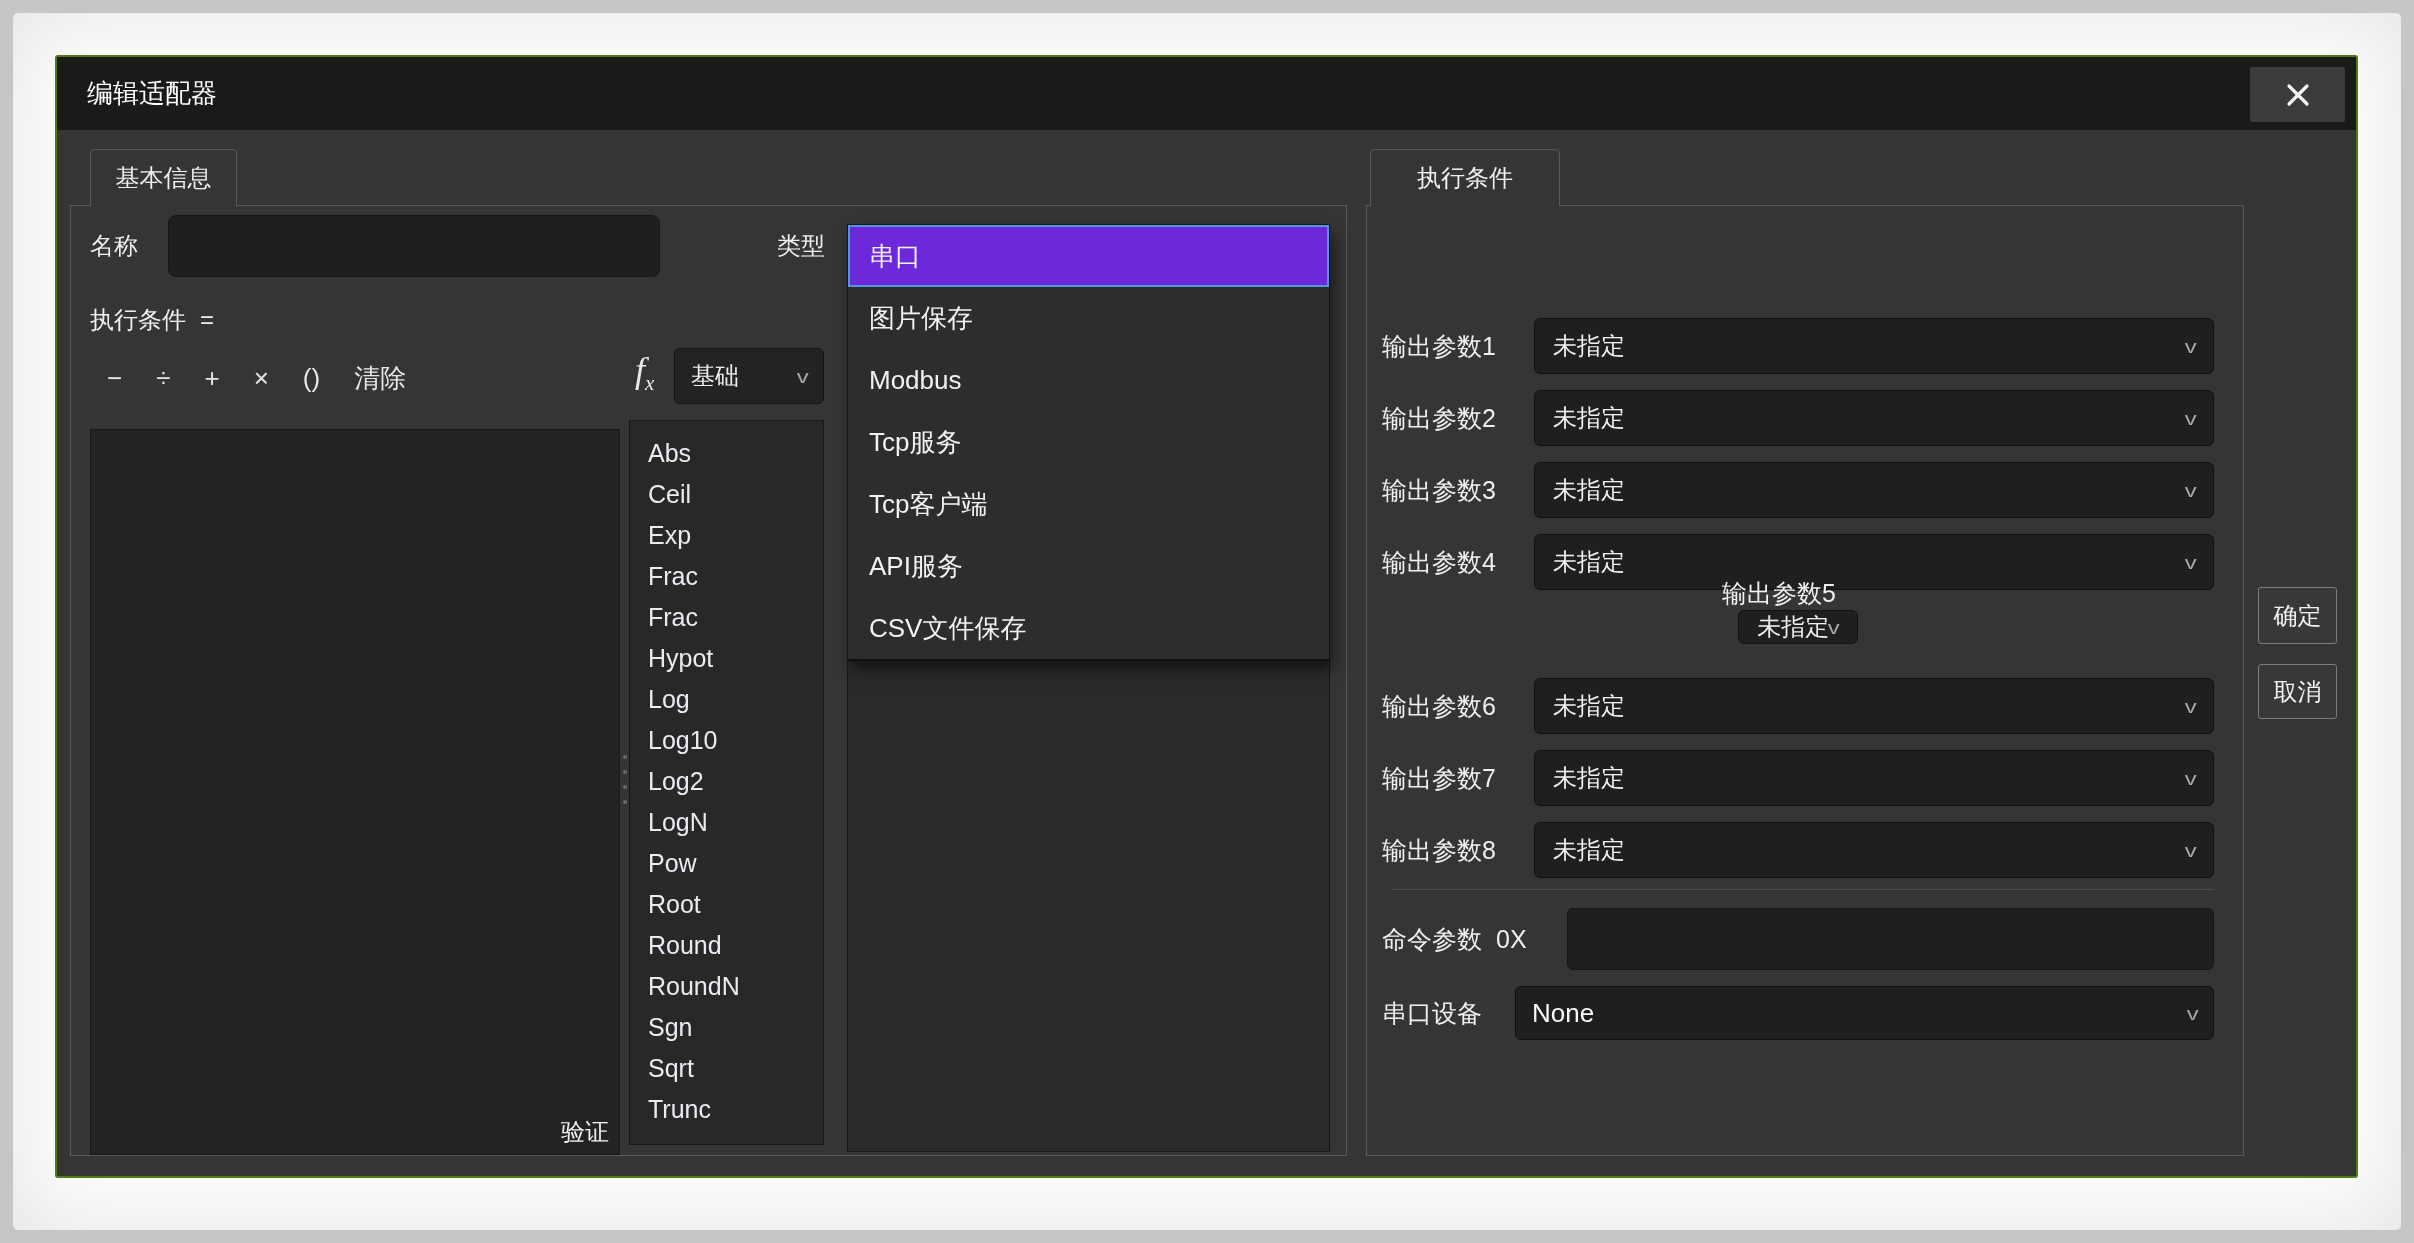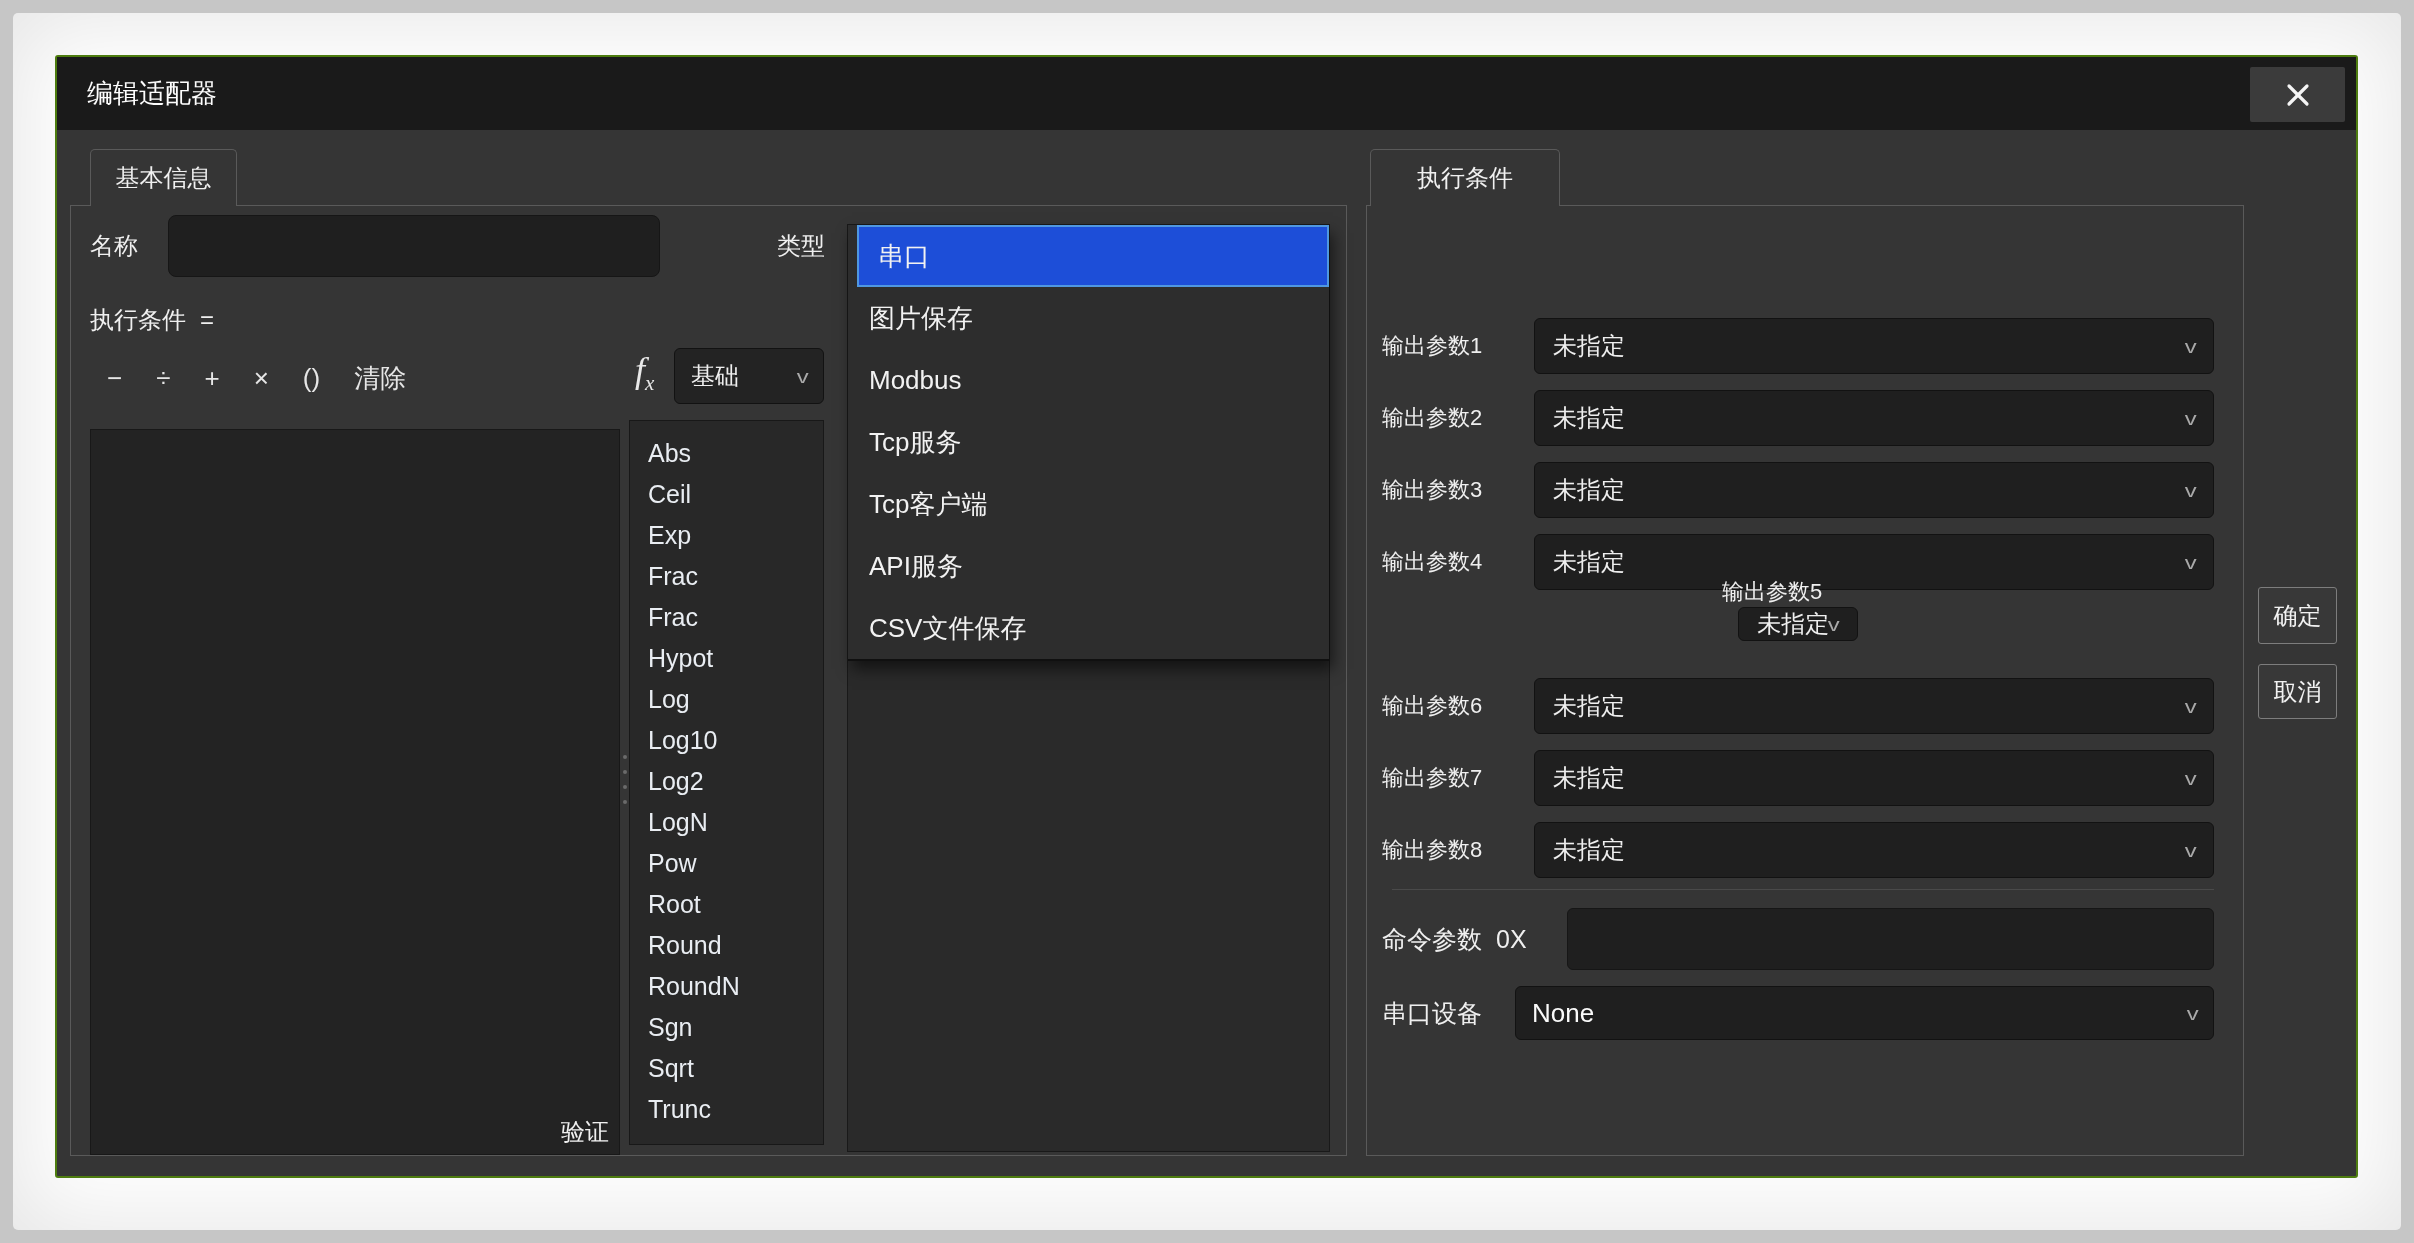--- a/index.html
+++ b/index.html
@@ -29,39 +29,39 @@
   .selectbox{position:absolute;background:#1f1f1f;border:1px solid #121212;border-radius:6px;box-sizing:border-box;
              display:flex;align-items:center;padding:0 16px;cursor:pointer;}
   .sel-val{font-size:24px;color:#efefef;}
   .chev{margin-left:auto;color:#a9a9a9;font-size:19px;line-height:1;transform:scaleX(1.25);}
   
   .type-list{position:absolute;left:790px;top:167px;width:483px;height:928px;background:#2a2a2a;
              border:1px solid #191919;box-sizing:border-box;z-index:4;}
   .type-items{position:absolute;left:0;top:0;width:100%;background:#2d2d2d;border-bottom:2px solid #101010;
               box-shadow:4px 8px 14px rgba(0,0,0,0.55);}
   .type-item{height:62px;display:flex;align-items:center;padding-left:21px;font-size:26px;color:#f2f2f2;cursor:pointer;box-sizing:border-box;}
-  .type-item.selected{background:#1d4ed8;box-shadow:inset 0 0 0 2px #4f97e0;margin-left:9px;}
+  .type-item.selected{background:#6d28d9;box-shadow:inset 0 0 0 2px #4f97e0;}
   
   .ops-row{position:absolute;left:50px;top:300px;height:42px;display:flex;align-items:center;gap:34px;}
   .op{font-size:26px;color:#e6e6e6;cursor:pointer;}
   .fx{position:absolute;left:578px;top:292px;font-family:"Liberation Serif","DejaVu Serif",serif;font-style:italic;color:#e9e9e9;}
   .fx .f{font-size:36px;}
   .fx .x{font-size:21px;vertical-align:-8px;}
   
   .editor{position:absolute;left:33px;top:359px;width:530px;height:726px;background:#232323;border:1px solid #181818;box-sizing:border-box;margin-top:13px;}
   .verify{position:absolute;right:10px;bottom:6px;font-size:24px;color:#f0f0f0;cursor:pointer;}
   .splitter{position:absolute;left:564px;top:359px;width:7px;height:726px;display:flex;flex-direction:column;
             align-items:center;justify-content:center;gap:11px;cursor:col-resize;}
   .splitter i{width:4px;height:4px;background:#6a6a6a;border-radius:50%;}
   .fn-list{position:absolute;left:572px;top:363px;width:195px;height:725px;background:#282828;border:1px solid #181818;
            box-sizing:border-box;padding:12px 0 0 18px;overflow:hidden;}
   .fn-item{height:41px;display:flex;align-items:center;font-size:25px;color:#e9edf2;cursor:pointer;}
   
   .out-row{position:absolute;left:1325px;width:832px;height:56px;display:flex;align-items:center;}
-  .row-label{width:152px;font-size:22px;color:#efefef;flex:none;}
+  .row-label{width:152px;font-size:25px;color:#efefef;flex:none;}
   .row-select{position:relative;flex:1;height:56px;background:#1f1f1f;border:1px solid #121212;border-radius:6px;
               box-sizing:border-box;display:flex;align-items:center;padding:0 18px;cursor:pointer;}
   .separator{position:absolute;left:1335px;top:832px;width:822px;height:1px;background:#4a4a4a;}
   
   .act-btn{position:absolute;left:2201px;width:79px;background:#383838;border:1px solid #7d7d7d;border-radius:3px;
            color:#f2f2f2;font-size:24px;display:flex;align-items:center;justify-content:center;cursor:pointer;box-sizing:border-box;}
   .btn-ok{top:530px;height:57px;}
   .btn-cancel{top:607px;height:55px;}
 </style>
 </head>

